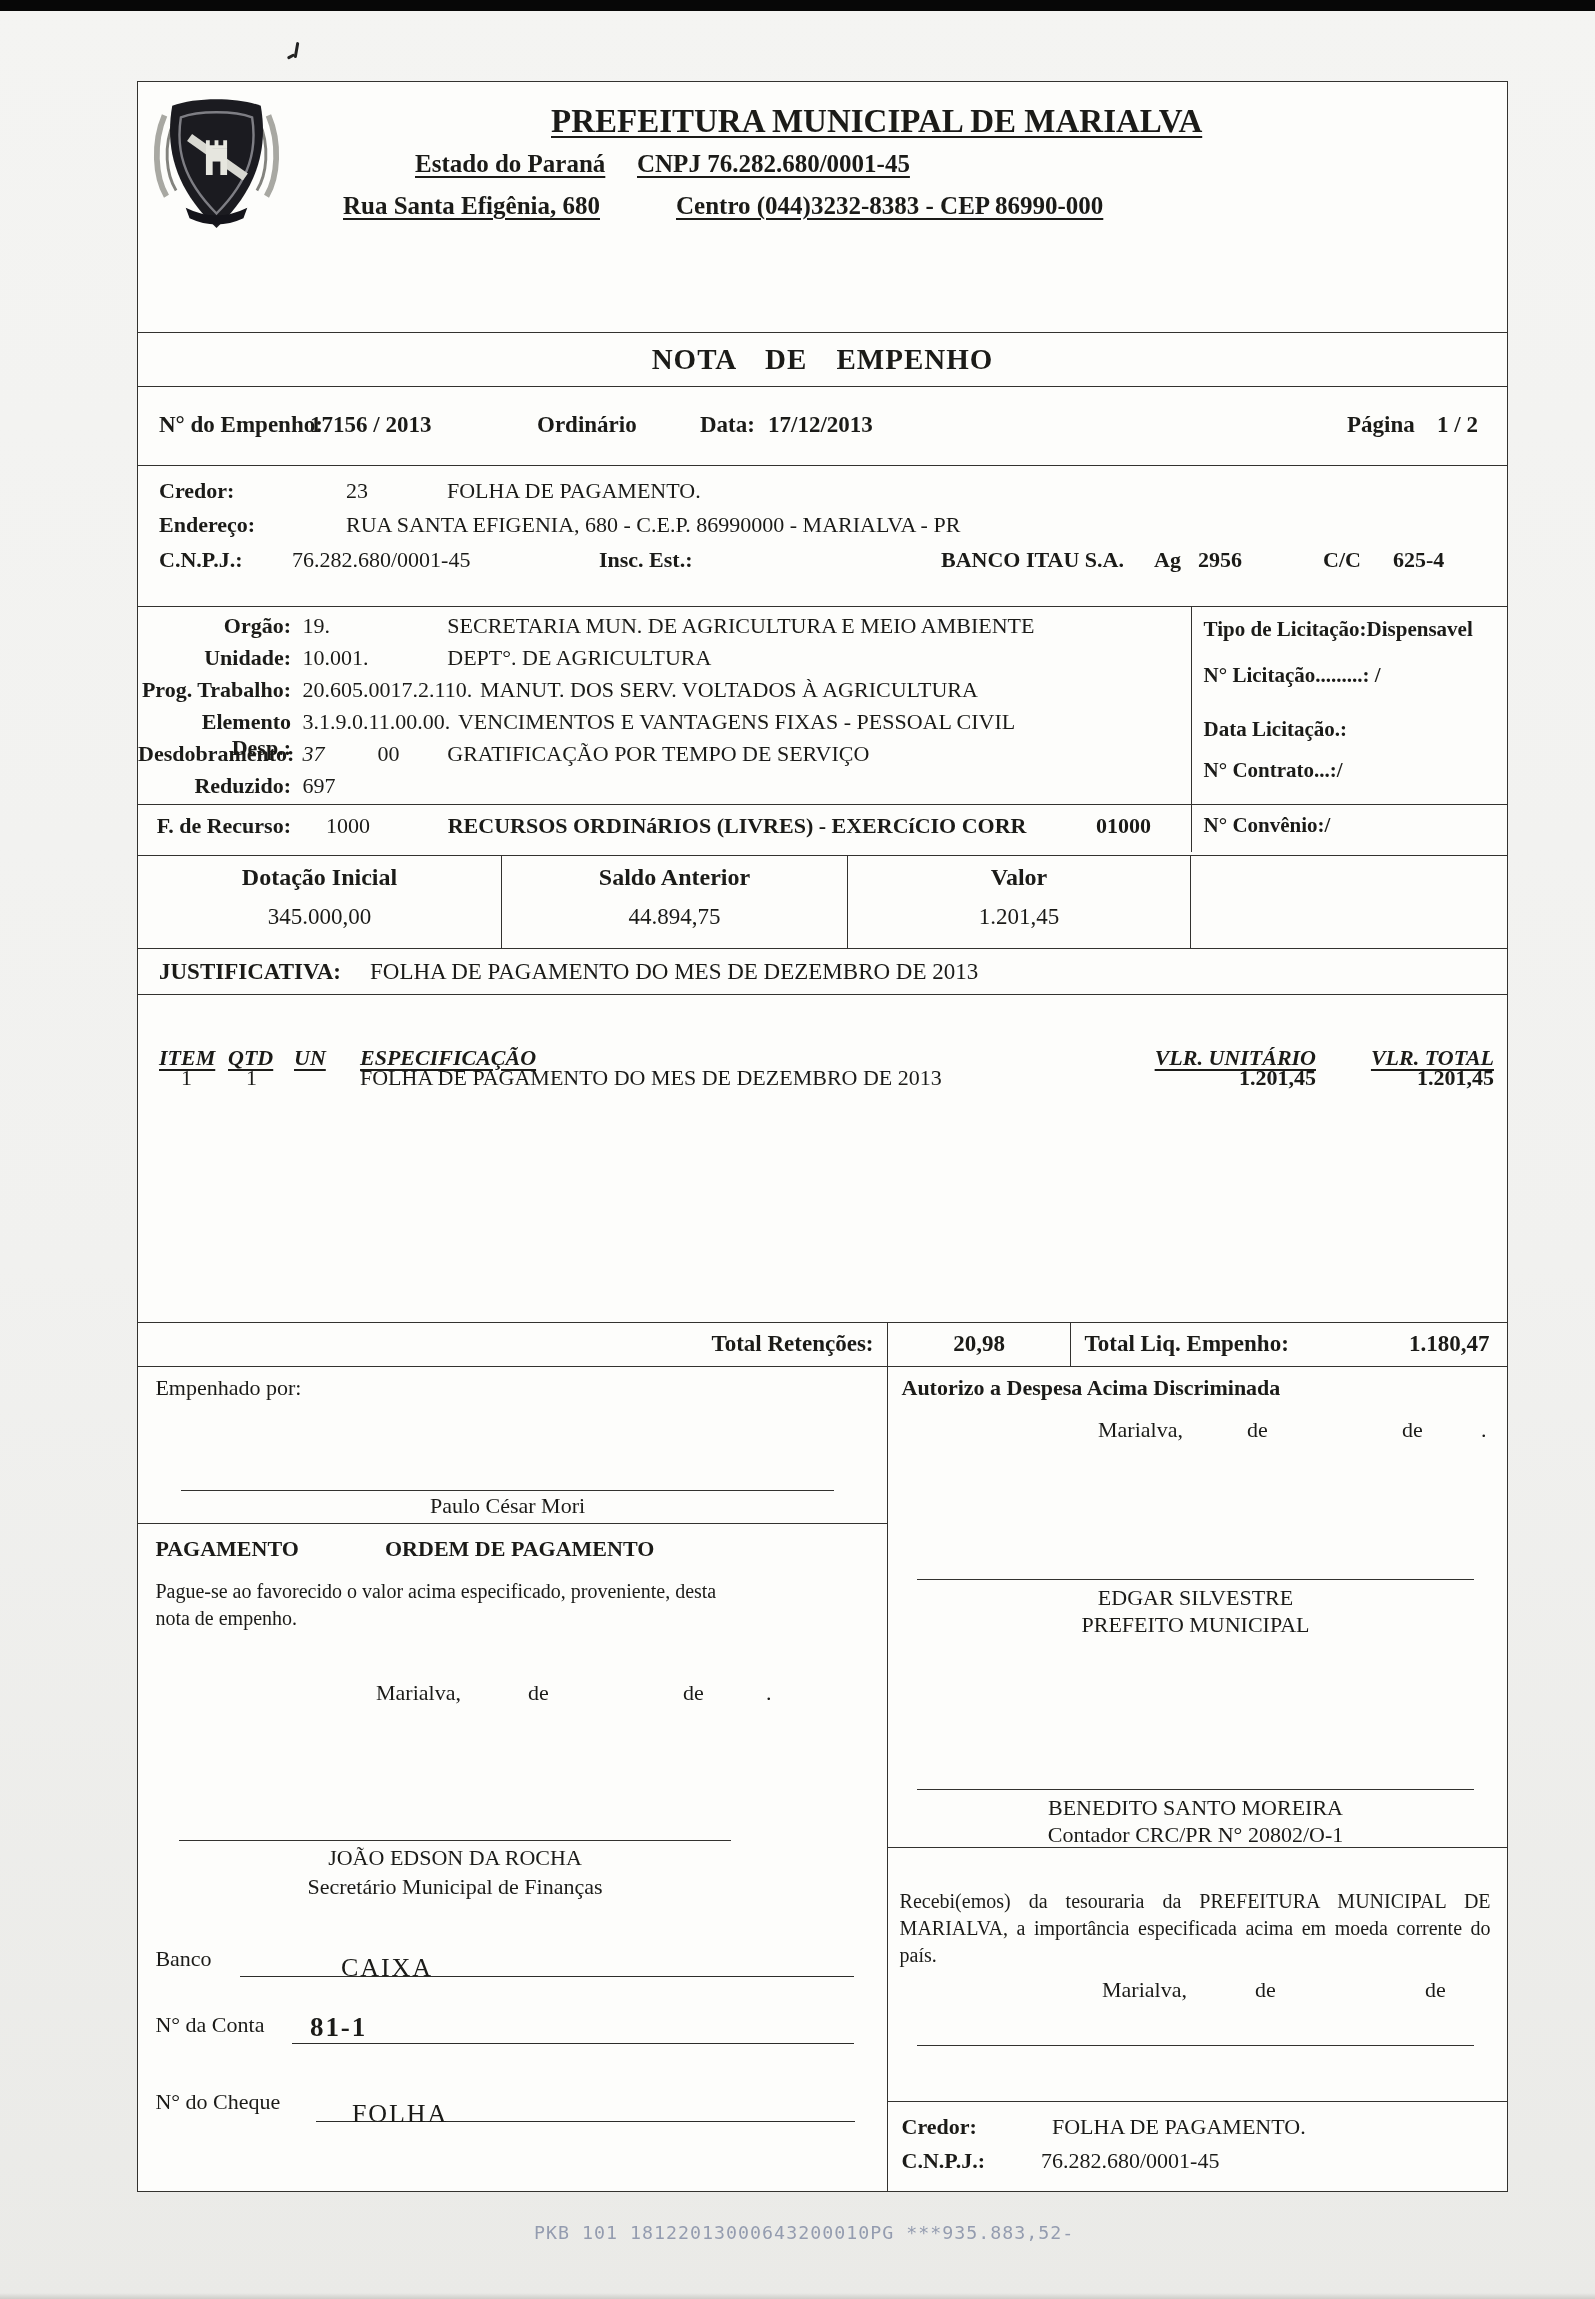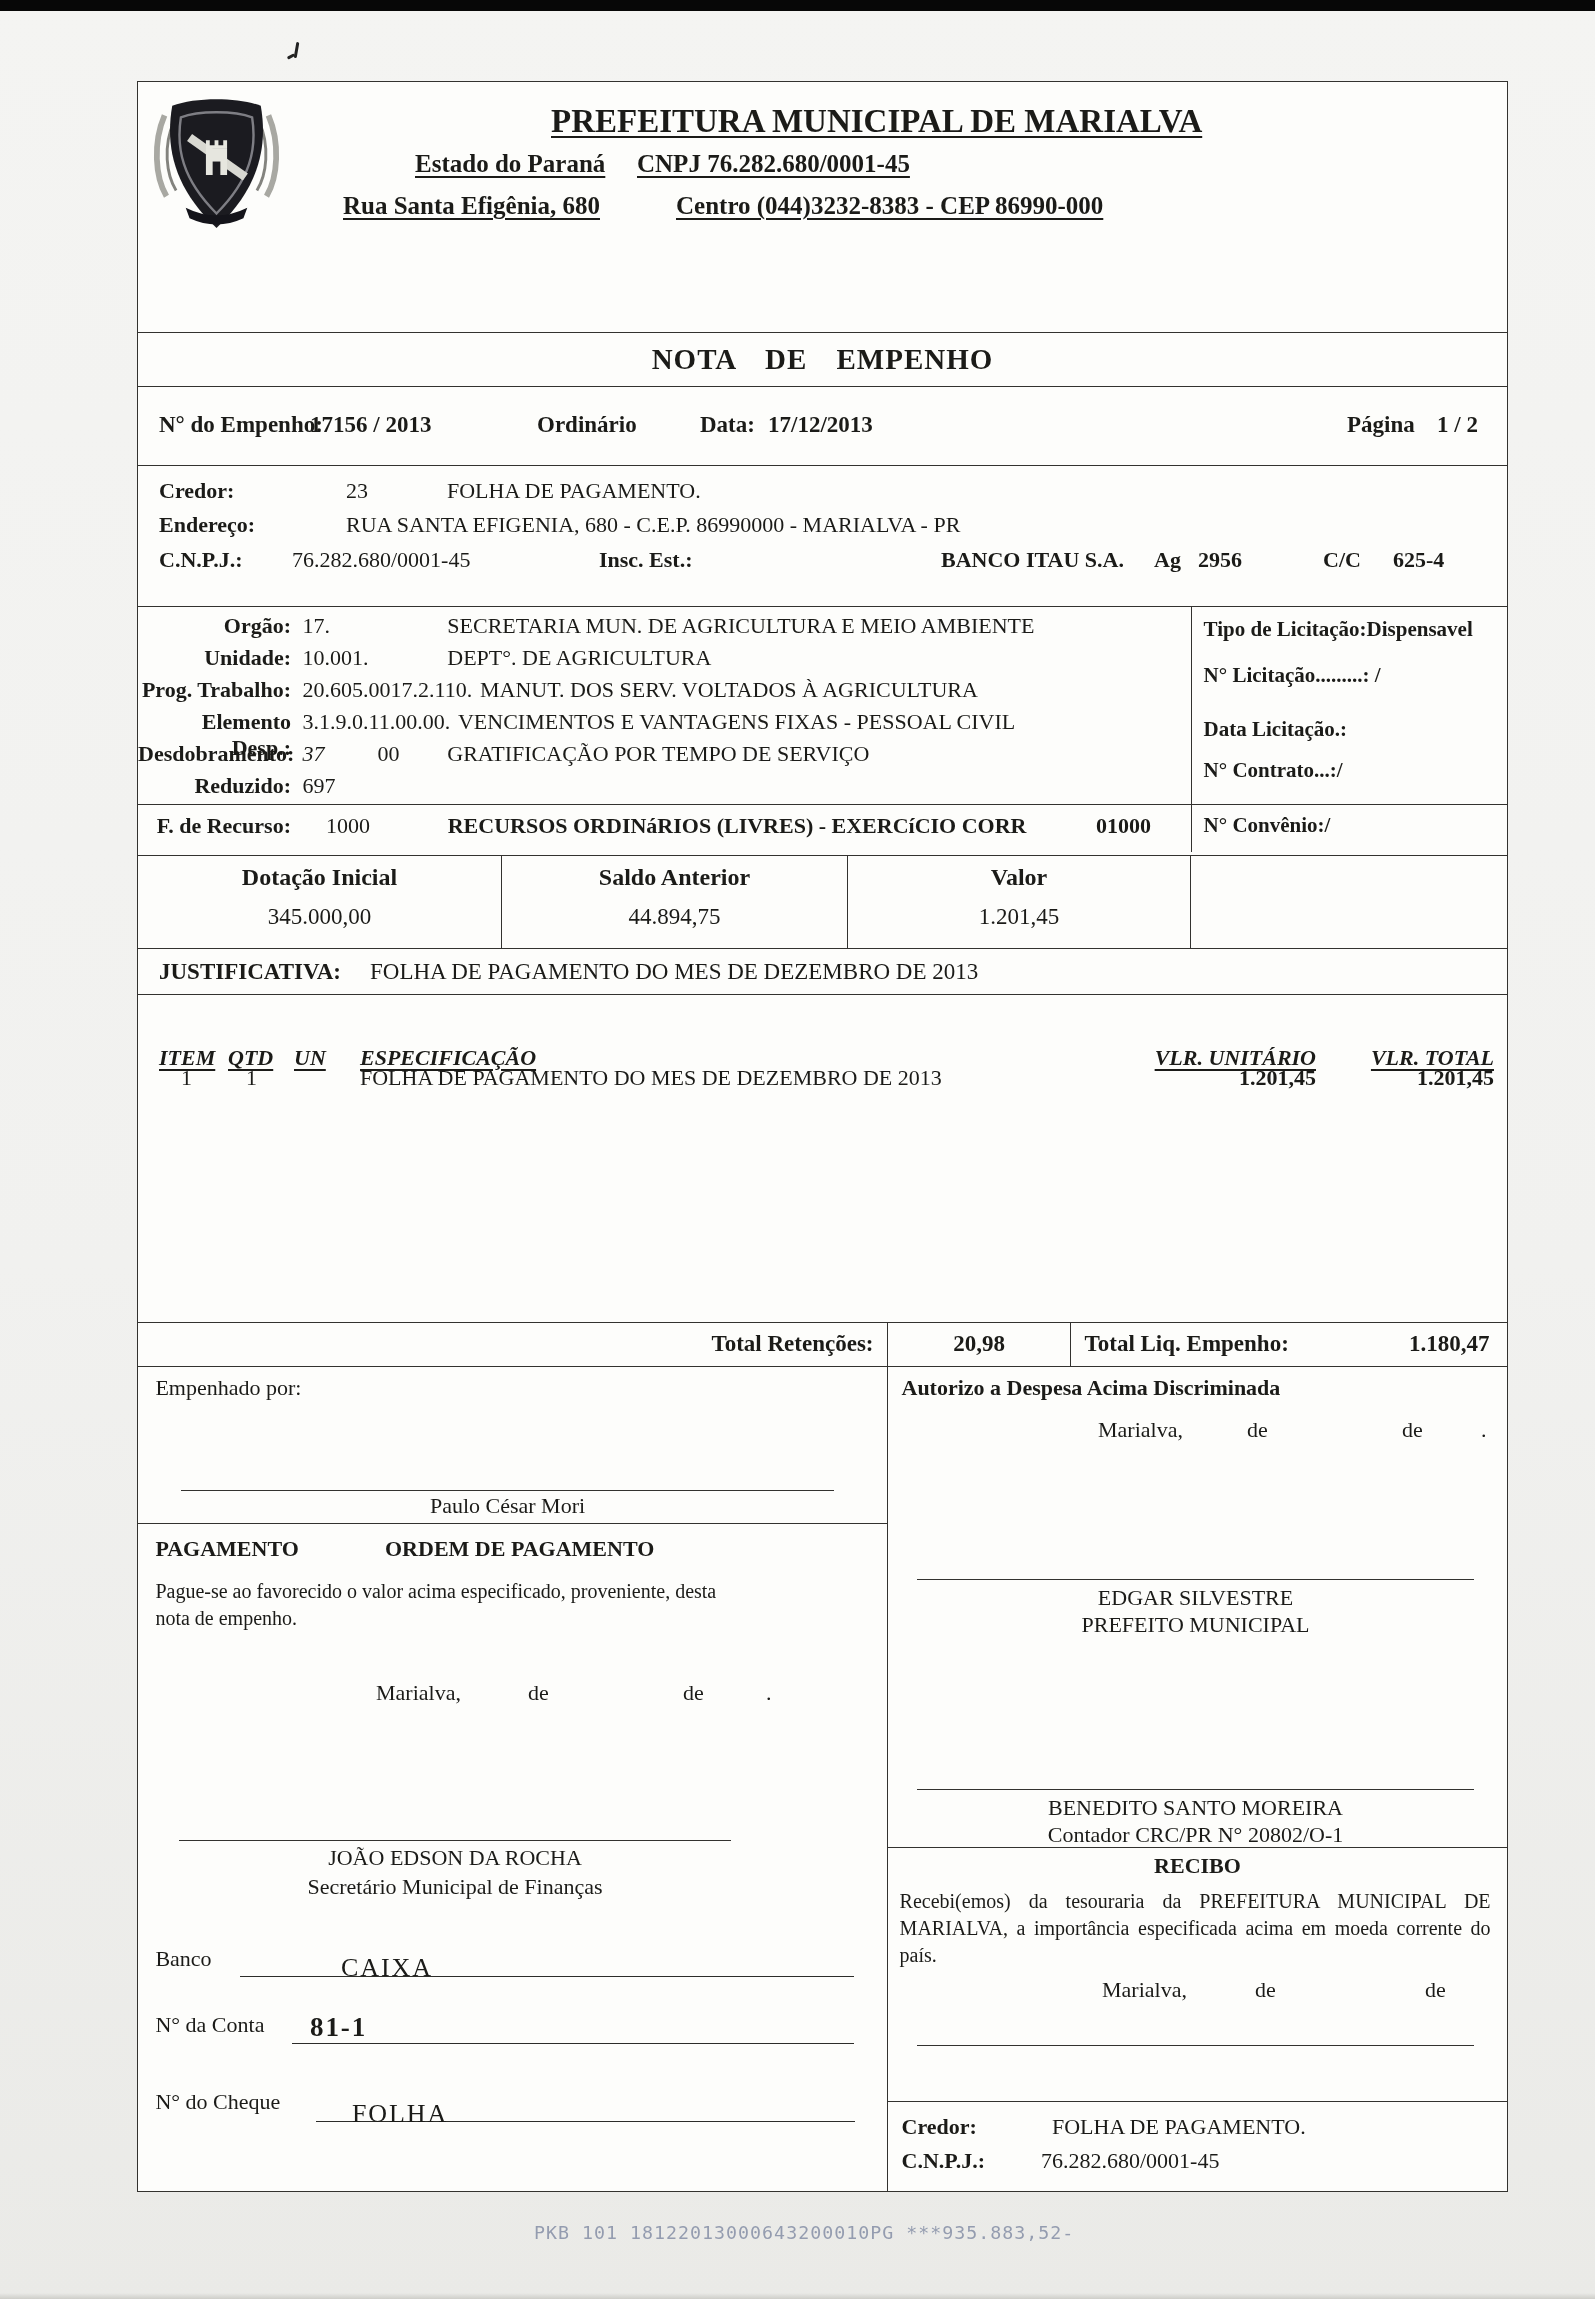--- a/index.html
+++ b/index.html
@@ -158,21 +158,21 @@
     <span class="ab b" style="left:1060px; top:81px;">2956</span>
     <span class="ab b" style="left:1185px; top:81px;">C/C</span>
     <span class="ab b" style="left:1255px; top:81px;">625-4</span>
   </div>
 
   <div class="sec sec-orcamento">
     <div class="orc-top">
       <div class="orc-left">
         <div class="orow">
           <span class="olabel">Orgão:</span>
-          <span class="ocode">17.</span>
+          <span class="ocode">19.</span>
           <span class="odesc">SECRETARIA MUN. DE AGRICULTURA E MEIO AMBIENTE</span>
         </div>
         <div class="orow">
           <span class="olabel">Unidade:</span>
           <span class="ocode">10.001.</span>
           <span class="odesc">DEPT°. DE AGRICULTURA</span>
         </div>
         <div class="orow">
           <span class="olabel">Prog. Trabalho:</span>
           <span class="ocode">20.605.0017.2.110.</span>
@@ -315,21 +315,20 @@
 
       <div class="sig" style="left:29px; width:557px; top:212px;"></div>
       <div class="sig-name" style="left:29px; width:557px; top:218px;">EDGAR SILVESTRE</div>
       <div class="sig-name" style="left:29px; width:557px; top:245px;">PREFEITO MUNICIPAL</div>
 
       <div class="sig" style="left:29px; width:557px; top:422px;"></div>
       <div class="sig-name" style="left:29px; width:557px; top:428px;">BENEDITO SANTO MOREIRA</div>
       <div class="sig-name" style="left:29px; width:557px; top:455px;">Contador CRC/PR N° 20802/O-1</div>
 
       <div class="cline" style="top:480px;"></div>
-      <div class="sig-name b" style="left:0; right:0; top:486px;">RECIBO</div>
       <div class="para" style="left:11.6px; top:521px; width:591px; text-align:justify;">Recebi(emos) da tesouraria da PREFEITURA MUNICIPAL DE MARIALVA, a importância especificada acima em moeda corrente do país.</div>
 
       <span class="ab" style="left:214px; top:610px;">Marialva,</span>
       <span class="ab" style="left:367px; top:610px;">de</span>
       <span class="ab" style="left:537px; top:610px;">de</span>
 
       <div class="sig" style="left:29px; width:557px; top:678px;"></div>
 
       <div class="cline" style="top:734px;"></div>
       <span class="ab b" style="left:13.5px; top:747px;">Credor:</span>

